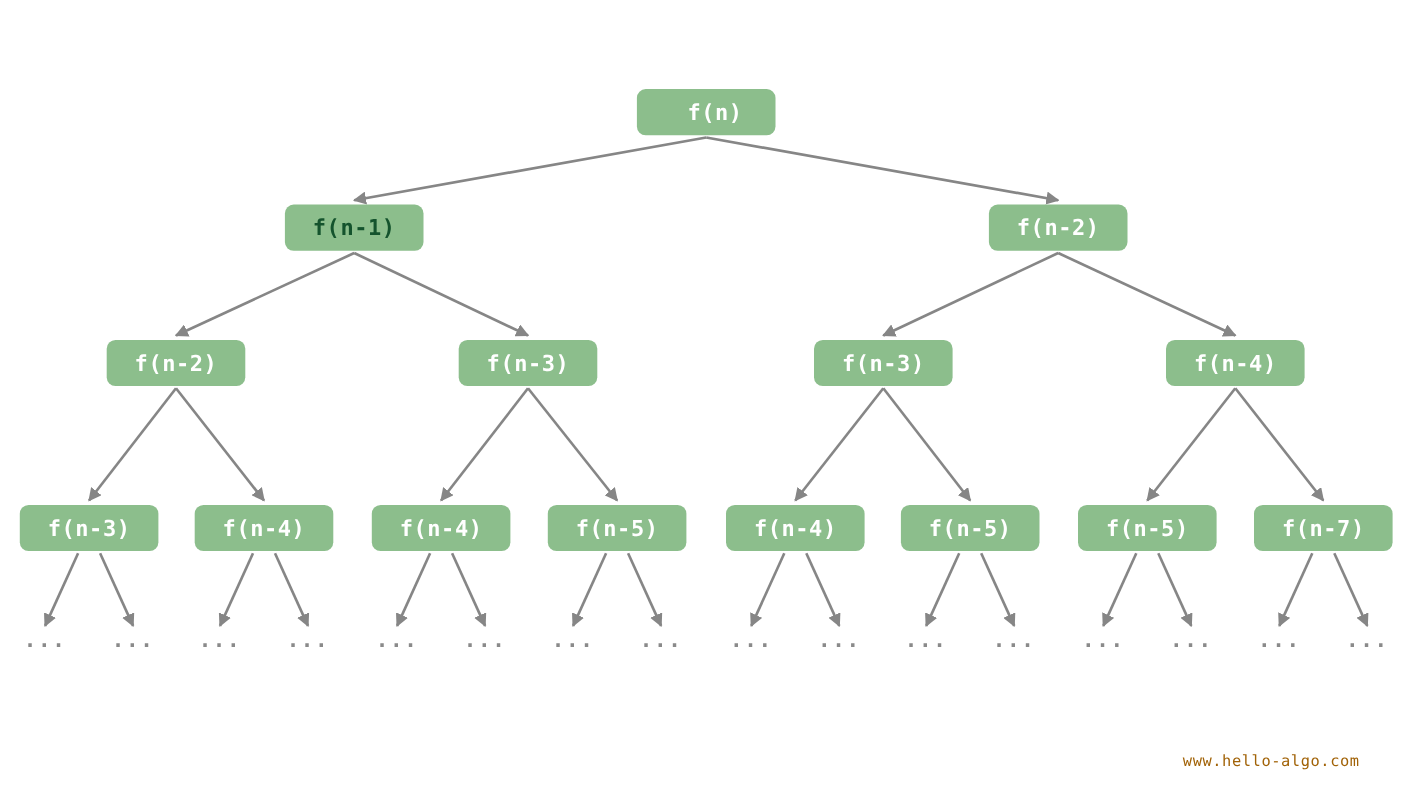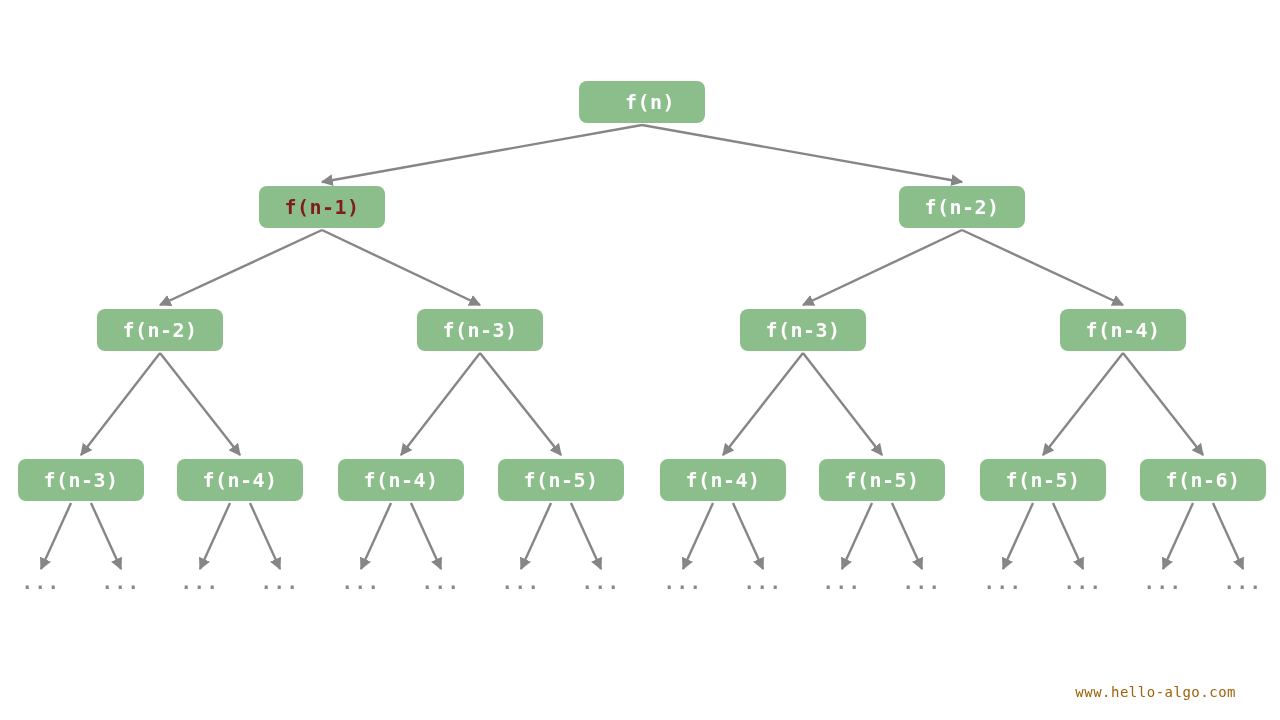--- a/index.html
+++ b/index.html
@@ -76,34 +76,34 @@
       <line x1="733" y1="503" x2="763" y2="569" stroke="#868686" stroke-width="2.4" marker-end="url(#arrow)"></line>
       <line x1="872" y1="503" x2="842" y2="569" stroke="#868686" stroke-width="2.4" marker-end="url(#arrow)"></line>
       <line x1="892" y1="503" x2="922" y2="569" stroke="#868686" stroke-width="2.4" marker-end="url(#arrow)"></line>
       <line x1="1033" y1="503" x2="1003" y2="569" stroke="#868686" stroke-width="2.4" marker-end="url(#arrow)"></line>
       <line x1="1053" y1="503" x2="1083" y2="569" stroke="#868686" stroke-width="2.4" marker-end="url(#arrow)"></line>
       <line x1="1193" y1="503" x2="1163" y2="569" stroke="#868686" stroke-width="2.4" marker-end="url(#arrow)"></line>
       <line x1="1213" y1="503" x2="1243" y2="569" stroke="#868686" stroke-width="2.4" marker-end="url(#arrow)"></line>
     </svg>
   <div id="nodes-layer">
       <div class="node" style="left: 579px; top: 81px; width: 126px; height: 42px; background: rgb(140, 190, 140); color: rgb(255, 255, 255); padding-left: 16px;">f(n)</div>
-      <div class="node" style="left: 259px; top: 186px; width: 126px; height: 42px; background: rgb(140, 190, 140); color: #7f1d1d;">f(n-1)</div>
+      <div class="node" style="left: 259px; top: 186px; width: 126px; height: 42px; background: rgb(140, 190, 140); color: #14532d;">f(n-1)</div>
       <div class="node" style="left: 899px; top: 186px; width: 126px; height: 42px; background: rgb(140, 190, 140); color: rgb(255, 255, 255);">f(n-2)</div>
       <div class="node" style="left: 97px; top: 309px; width: 126px; height: 42px; background: rgb(140, 190, 140); color: rgb(255, 255, 255);">f(n-2)</div>
       <div class="node" style="left: 417px; top: 309px; width: 126px; height: 42px; background: rgb(140, 190, 140); color: rgb(255, 255, 255);">f(n-3)</div>
       <div class="node" style="left: 740px; top: 309px; width: 126px; height: 42px; background: rgb(140, 190, 140); color: rgb(255, 255, 255);">f(n-3)</div>
       <div class="node" style="left: 1060px; top: 309px; width: 126px; height: 42px; background: rgb(140, 190, 140); color: rgb(255, 255, 255);">f(n-4)</div>
       <div class="node" style="left: 18px; top: 459px; width: 126px; height: 42px; background: rgb(140, 190, 140); color: rgb(255, 255, 255);">f(n-3)</div>
       <div class="node" style="left: 177px; top: 459px; width: 126px; height: 42px; background: rgb(140, 190, 140); color: rgb(255, 255, 255);">f(n-4)</div>
       <div class="node" style="left: 338px; top: 459px; width: 126px; height: 42px; background: rgb(140, 190, 140); color: rgb(255, 255, 255);">f(n-4)</div>
       <div class="node" style="left: 498px; top: 459px; width: 126px; height: 42px; background: rgb(140, 190, 140); color: rgb(255, 255, 255);">f(n-5)</div>
       <div class="node" style="left: 660px; top: 459px; width: 126px; height: 42px; background: rgb(140, 190, 140); color: rgb(255, 255, 255);">f(n-4)</div>
       <div class="node" style="left: 819px; top: 459px; width: 126px; height: 42px; background: rgb(140, 190, 140); color: rgb(255, 255, 255);">f(n-5)</div>
       <div class="node" style="left: 980px; top: 459px; width: 126px; height: 42px; background: rgb(140, 190, 140); color: rgb(255, 255, 255);">f(n-5)</div>
-      <div class="node" style="left: 1140px; top: 459px; width: 126px; height: 42px; background: rgb(140, 190, 140); color: rgb(255, 255, 255);">f(n-6)</div>
+      <div class="node" style="left: 1140px; top: 459px; width: 126px; height: 42px; background: rgb(140, 190, 140); color: rgb(255, 255, 255);">f(n-7)</div>
       <div class="dots" style="left: 16px; top: 572px; width: 50px; color: rgb(138, 138, 138);">...</div>
       <div class="dots" style="left: 96px; top: 572px; width: 50px; color: rgb(138, 138, 138);">...</div>
       <div class="dots" style="left: 175px; top: 572px; width: 50px; color: rgb(138, 138, 138);">...</div>
       <div class="dots" style="left: 255px; top: 572px; width: 50px; color: rgb(138, 138, 138);">...</div>
       <div class="dots" style="left: 336px; top: 572px; width: 50px; color: rgb(138, 138, 138);">...</div>
       <div class="dots" style="left: 416px; top: 572px; width: 50px; color: rgb(138, 138, 138);">...</div>
       <div class="dots" style="left: 496px; top: 572px; width: 50px; color: rgb(138, 138, 138);">...</div>
       <div class="dots" style="left: 576px; top: 572px; width: 50px; color: rgb(138, 138, 138);">...</div>
       <div class="dots" style="left: 658px; top: 572px; width: 50px; color: rgb(138, 138, 138);">...</div>
       <div class="dots" style="left: 738px; top: 572px; width: 50px; color: rgb(138, 138, 138);">...</div>

